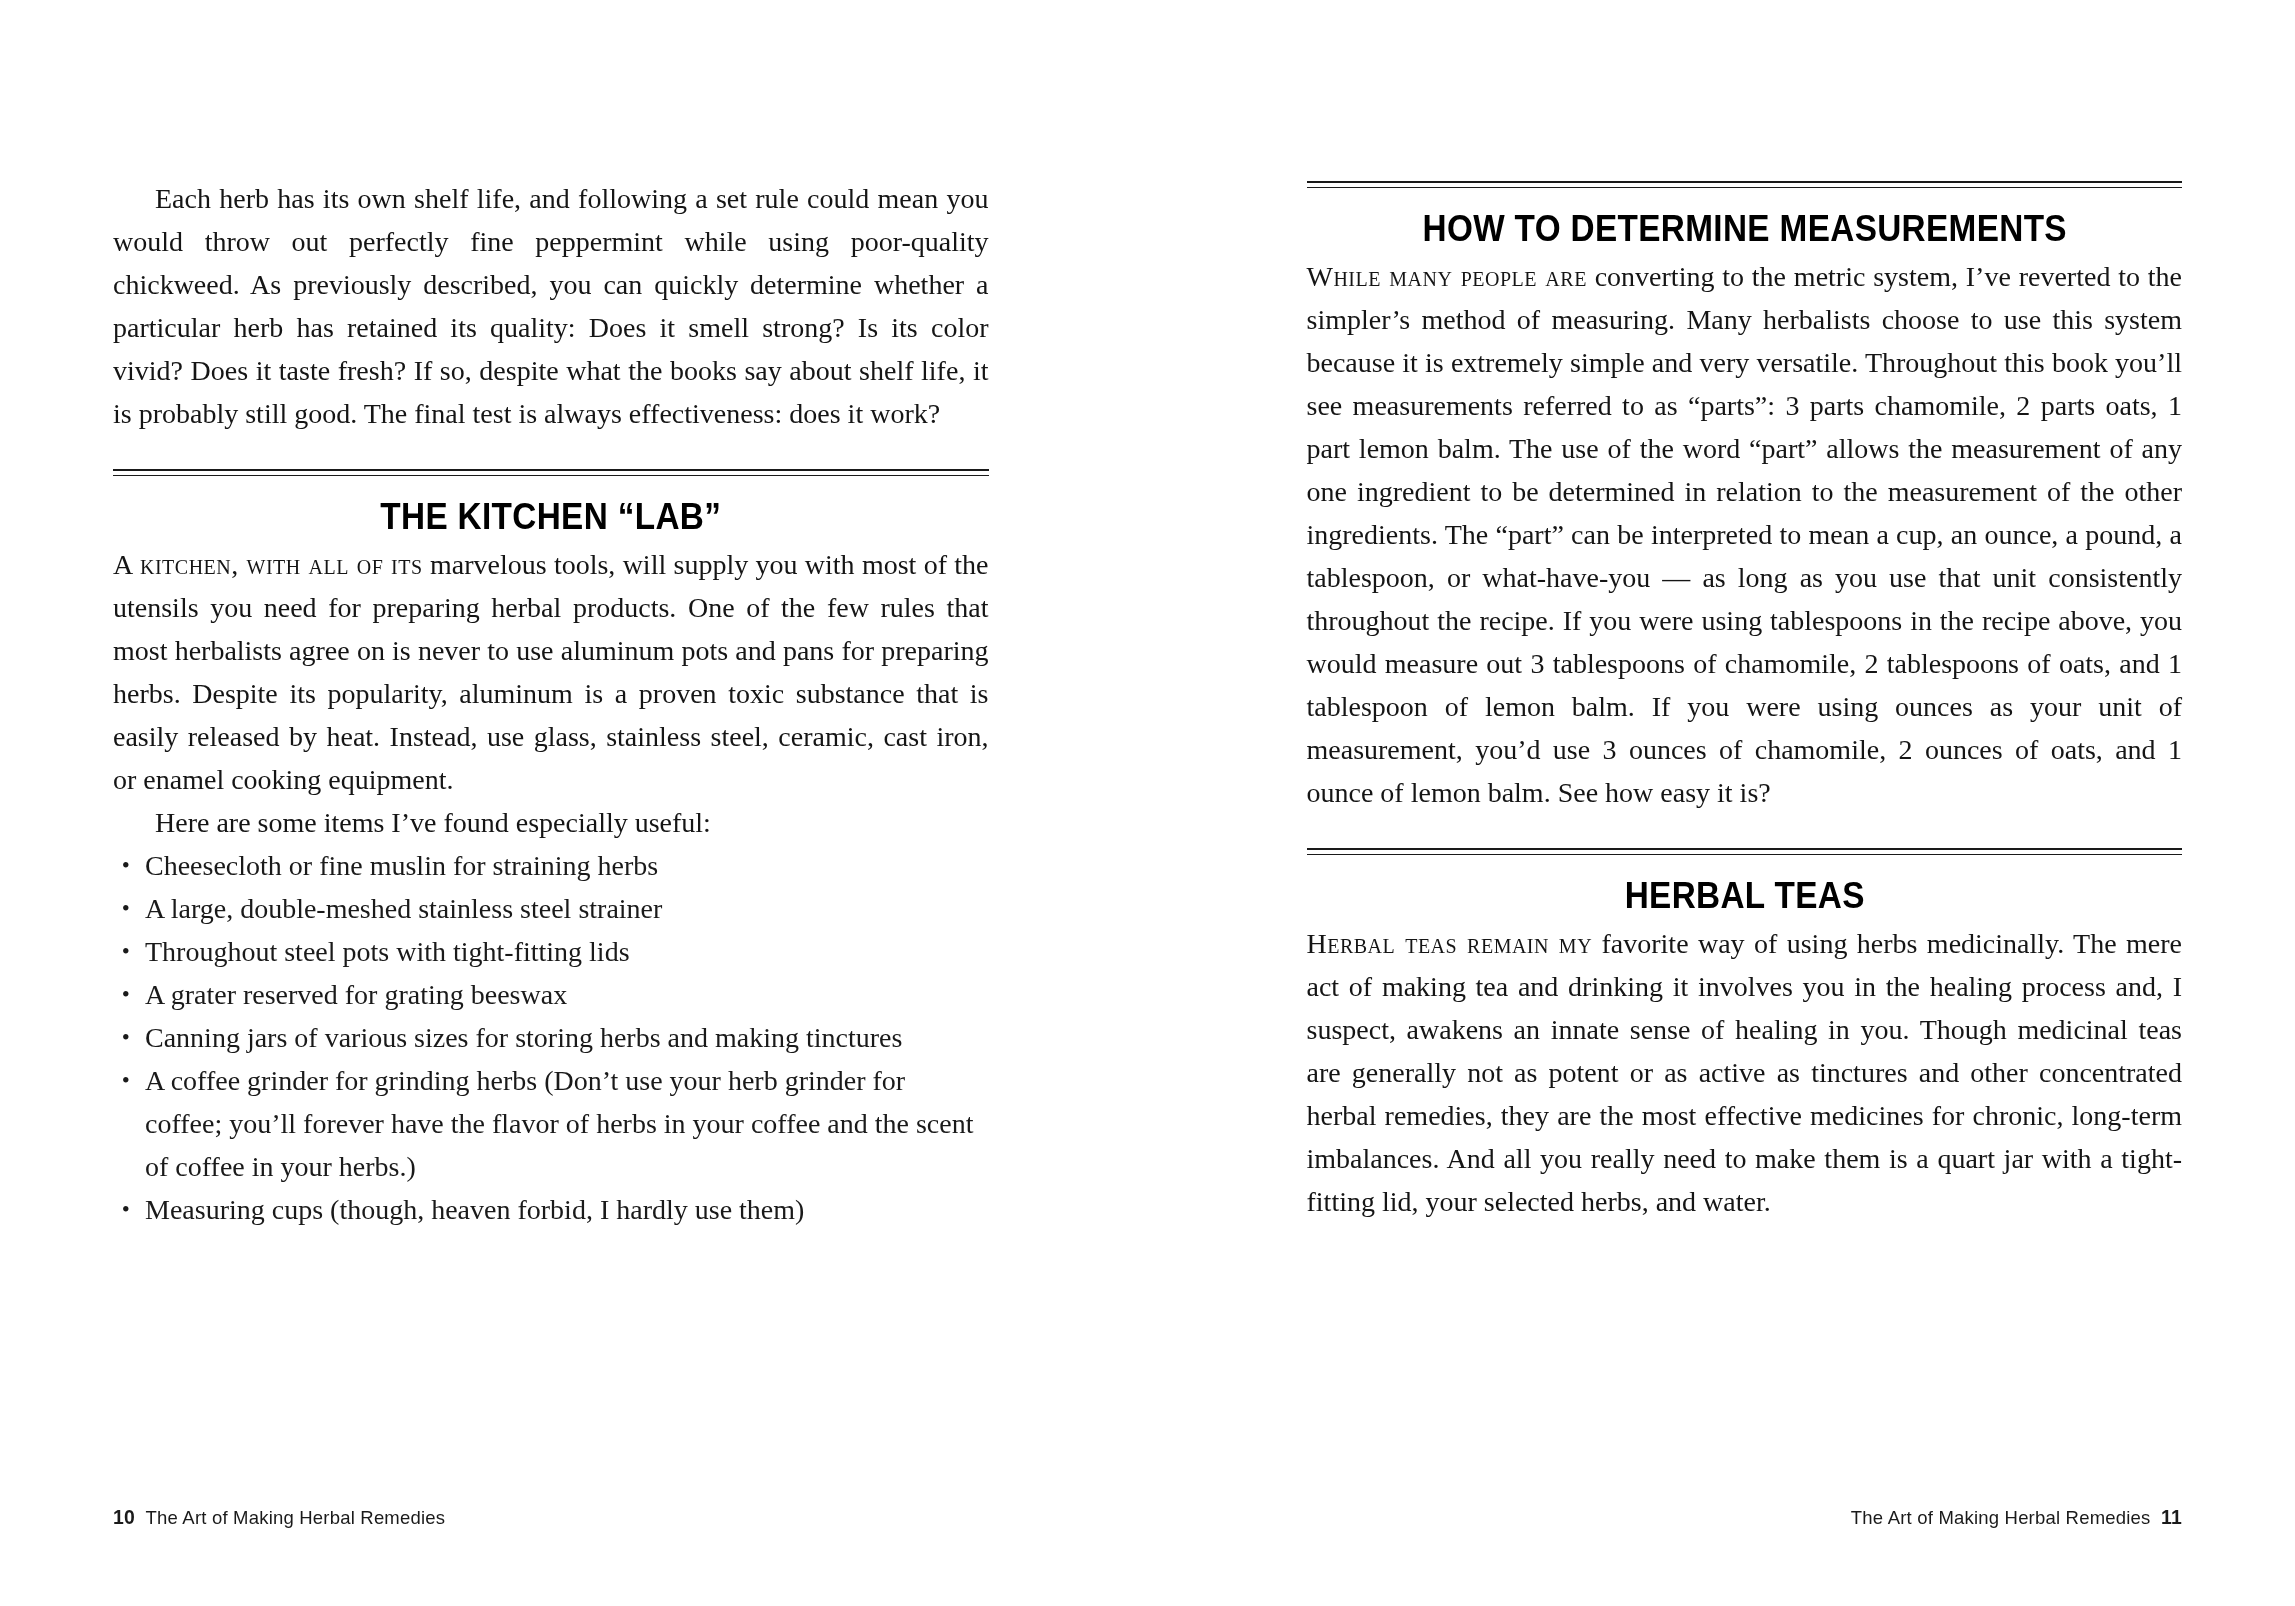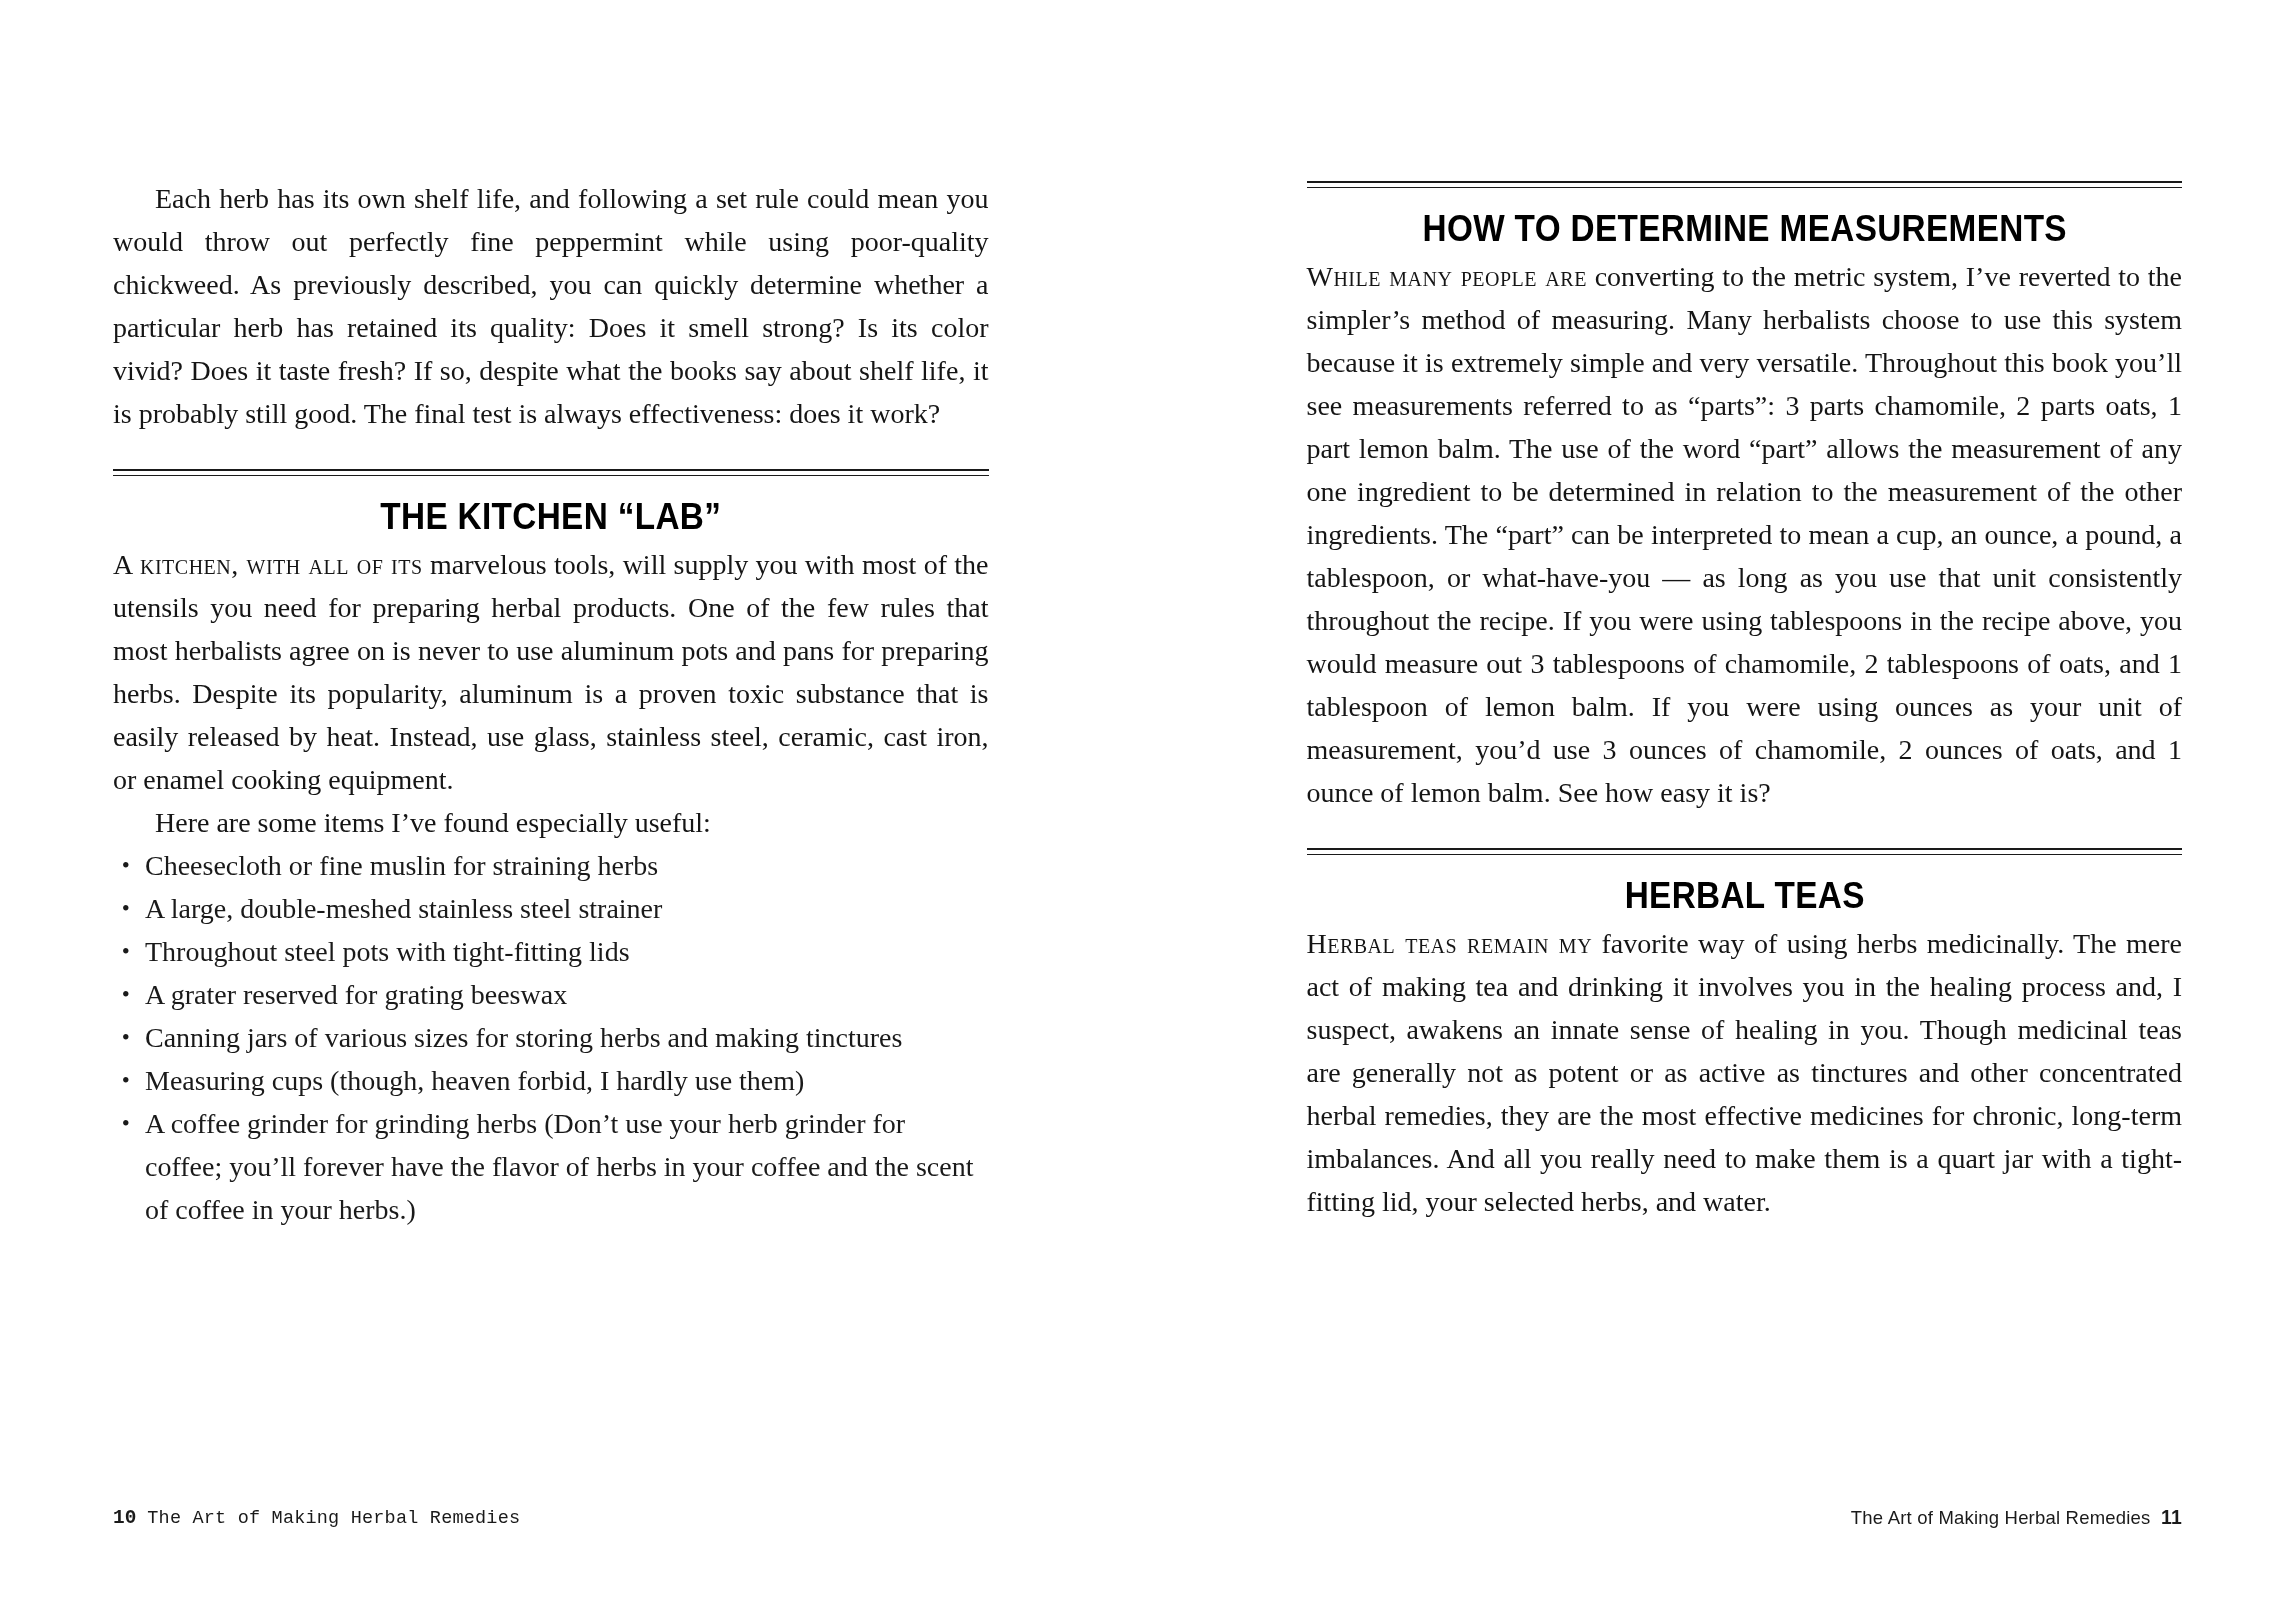--- a/index.html
+++ b/index.html
@@ -94,21 +94,21 @@
 
   .footer {
     position: absolute;
     bottom: 78px;
     font-family: "Liberation Sans", sans-serif;
     font-size: 18.5px;
     color: #1a1a1a;
     letter-spacing: 0.2px;
     white-space: nowrap;
   }
-  .footer-left  { left: 113px; font-family: Liberation Mono, monospace; }
+  .footer-left  { left: 113px; }
   .footer-right { right: 113px; }
   .folio {
     font-weight: bold;
     font-size: 19.4px;
   }
   .footer-title { font-weight: normal; }
   .sp { display: inline-block; width: 10.6px; }
 </style>
 </head>
 <body>
@@ -129,22 +129,22 @@
         <p><span class="smallcaps">A kitchen, with all of its</span><span> marvelous tools, will supply you with most of the utensils you need for preparing herbal products. One of the few rules that most herbalists agree on is never to use aluminum pots and pans for preparing herbs. Despite its popularity, aluminum is a proven toxic substance that is easily released by heat. Instead, use glass, stainless steel, ceramic, cast iron, or enamel cooking equipment.</span></p>
         <p class="indent">Here are some items I’ve found especially useful:</p>
       </div>
 
       <ul class="items">
         <li>Cheesecloth or fine muslin for straining herbs</li>
         <li>A large, double-meshed stainless steel strainer</li>
         <li>Throughout steel pots with tight-fitting lids</li>
         <li>A grater reserved for grating beeswax</li>
         <li>Canning jars of various sizes for storing herbs and making tinctures</li>
+        <li>A coffee grinder for grinding herbs (Don’t use your herb grinder for coffee; you’ll forever have the flavor of herbs in your coffee and the scent of coffee in your herbs.)</li>
         <li>Measuring cups (though, heaven forbid, I hardly use them)</li>
-        <li>A coffee grinder for grinding herbs (Don’t use your herb grinder for coffee; you’ll forever have the flavor of herbs in your coffee and the scent of coffee in your herbs.)</li>
       </ul>
     </div>
 
     <div class="footer footer-left">
       <span class="folio">10</span><span class="sp"></span><span class="footer-title">The Art of Making Herbal Remedies</span>
     </div>
   </div>
 
   <div class="page page-right">
 

